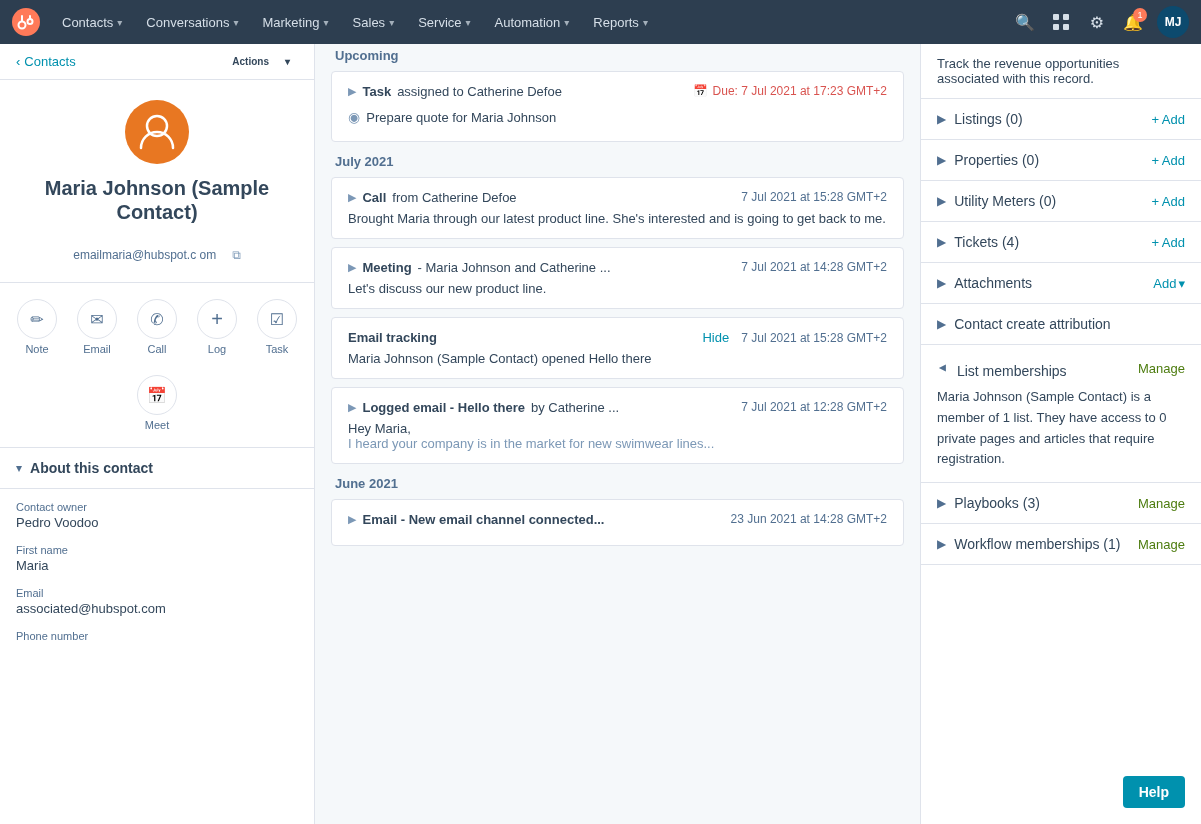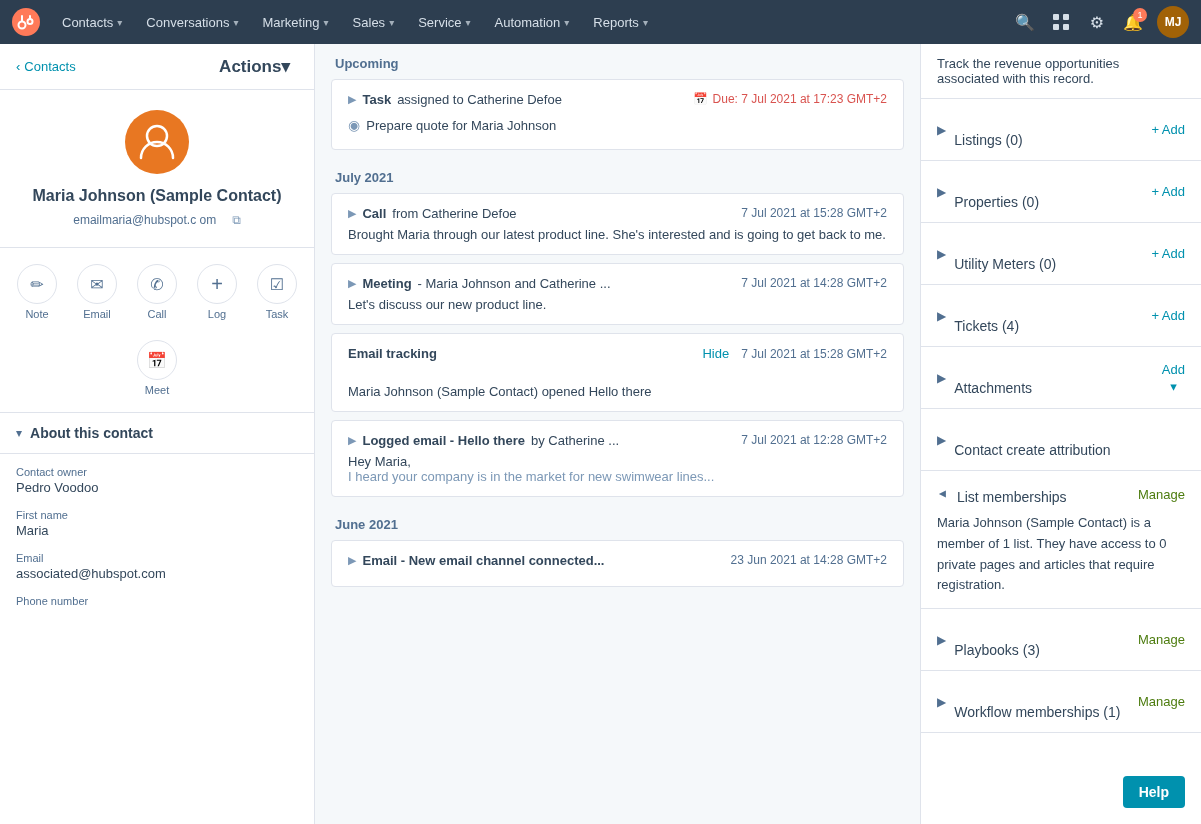--- a/index.html
+++ b/index.html
@@ -26,21 +26,21 @@
       color: #d6dfe8; cursor: pointer; font-size: 16px; position: relative;
     }
     .nav-badge {
       position: absolute; top: 2px; right: 2px;
       background: #ff7a59; color: #fff; font-size: 9px;
       border-radius: 50%; width: 14px; height: 14px;
       display: flex; align-items: center; justify-content: center;
     }
     .nav-avatar {
       width: 32px; height: 32px; border-radius: 50%;
-      background: #a16207; display: flex; align-items: center; justify-content: center;
+      background: #0c4a6e; display: flex; align-items: center; justify-content: center;
       color: #fff; font-size: 12px; font-weight: bold; cursor: pointer; margin-left: 4px;
       overflow: hidden;
     }
 
     
     .app-body { display: flex; height: calc(100vh - 44px); }
 
     
     .left-panel {
       width: 315px; min-width: 315px;
@@ -48,33 +48,33 @@
       display: flex; flex-direction: column; overflow-y: auto;
     }
     .left-panel-header {
       padding: 8px 16px; border-bottom: 1px solid #dfe3eb;
       display: flex; align-items: center; justify-content: space-between;
     }
     .breadcrumb-contacts {
       color: #0091ae; font-size: 13px; cursor: pointer; display: flex; align-items: center; gap: 4px;
     }
     .actions-btn {
-      color: #33475b; font-size: 17px; font-weight: 600;
-      display: flex; align-items: center; gap: 0; cursor: pointer;
+      color: #33475b; font-size: 10px; font-weight: 600;
+      display: flex; align-items: center; gap: 16px; cursor: pointer;
       background: none; border: none; padding: 4px 8px;
     }
 
     .contact-info { padding: 20px 16px; text-align: center; border-bottom: 1px solid #dfe3eb; }
     .contact-avatar {
       width: 64px; height: 64px; border-radius: 50%;
       background: #e87722; display: flex; align-items: center; justify-content: center;
       margin: 0 auto 12px;
     }
     .contact-avatar svg { width: 40px; height: 40px; }
-    .contact-name { font-size: 16px; font-weight: 600; color: #33475b; line-height: 1.2; margin-bottom: 8px; }
+    .contact-name { font-size: 20px; font-weight: 600; color: #33475b; line-height: 1.2; margin-bottom: 24px; }
     .contact-email {
       color: #516f90; font-size: 12px;
       display: flex; align-items: center; justify-content: center; gap: 16px;
     }
     .copy-icon { color: #7c98b6; cursor: pointer; font-size: 12px; }
 
     .action-buttons {
       display: flex; justify-content: center; gap: 20px;
       padding: 16px; border-bottom: 1px solid #dfe3eb; flex-wrap: wrap;
     }
@@ -100,21 +100,21 @@
     .field-label { font-size: 11px; color: #516f90; margin-bottom: 2px; }
     .field-value { font-size: 13px; color: #33475b; }
 
     
     .middle-panel {
       flex: 1; overflow-y: auto; background: #f5f8fa;
       border-right: 1px solid #dfe3eb;
     }
 
     .section-date-header {
-      padding: 12px 20px 8px; font-size: 13px; font-weight: 600; color: #516f90;
+      padding: 4px 20px 8px; font-size: 13px; font-weight: 600; color: #516f90;
     }
 
     .timeline-card {
       background: #fff; border: 1px solid #dfe3eb; border-radius: 4px;
       margin: 0 16px 8px; padding: 12px 16px;
     }
     .timeline-card-header {
       display: flex; align-items: flex-start; justify-content: space-between;
       margin-bottom: 6px;
     }
@@ -122,38 +122,38 @@
     .timeline-card-title .chevron { color: #7c98b6; font-size: 11px; cursor: pointer; }
     .timeline-card-type { font-weight: 600; }
     .timeline-card-meta { font-size: 12px; color: #516f90; display: flex; align-items: center; gap: 4px; }
     .due-badge { color: #d9534f; font-size: 12px; display: flex; align-items: center; gap: 4px; }
     .timeline-card-body { font-size: 13px; color: #33475b; }
     .checkmark { color: #7c98b6; font-size: 14px; margin-right: 6px; }
 
     .task-row { display: flex; align-items: center; padding: 4px 0; }
 
     .email-tracking-header {
-      display: flex; align-items: flex-end; justify-content: space-between; margin-bottom: 23px;
+      display: flex; align-items: flex-end; justify-content: space-between; margin-bottom: 6px;
     }
     .email-tracking-title { font-size: 13px; font-weight: 600; color: #33475b; }
     .hide-link { color: #0091ae; font-size: 13px; cursor: pointer; }
 
     
     .right-panel {
       width: 280px; min-width: 280px;
       background: #fff; overflow-y: auto;
     }
     .right-section {
       border-bottom: 1px solid #dfe3eb; padding: 12px 16px;
     }
     .right-section-header {
       display: flex; align-items: center; justify-content: space-between; cursor: pointer;
     }
     .right-section-header-left { display: flex; align-items: center; gap: 8px; }
-    .right-section-title { font-size: 14px; font-weight: 500; color: #33475b; margin-top: 21px; }
+    .right-section-title { font-size: 14px; font-weight: 500; color: #33475b; }
     .right-section-add { color: #0091ae; font-size: 13px; cursor: pointer; display: flex; align-items: center; gap: 2px; }
     .right-chevron { color: #516f90; font-size: 12px; }
 
     .list-memberships-expanded { padding: 12px 16px; border-bottom: 1px solid #dfe3eb; }
     .lm-header {
       display: flex; align-items: center; justify-content: space-between; margin-bottom: 8px; cursor: pointer;
     }
     .lm-header-left { display: flex; align-items: center; gap: 8px; }
     .lm-title { font-size: 14px; font-weight: 500; color: #33475b; margin-top: 6px; }
     .manage-link { color: #4d7c0f; font-size: 13px; cursor: pointer; }
@@ -438,21 +438,21 @@
         <span class="right-section-add">+ Add</span>
       </div>
     </div>
 
     <div class="right-section">
       <div class="right-section-header">
         <div class="right-section-header-left">
           <span class="right-chevron">▶</span>
           <span class="right-section-title">Attachments</span>
         </div>
-        <span class="right-section-add" style="display:flex;align-items:center;gap:2px;flex-direction:column;">
+        <span class="right-section-add" style="display:flex;align-items:center;gap:2px;">
           <span>Add</span>
           <span>▾</span>
         </span>
       </div>
     </div>
 
     <div class="right-section">
       <div class="right-section-header">
         <div class="right-section-header-left">
           <span class="right-chevron">▶</span>

